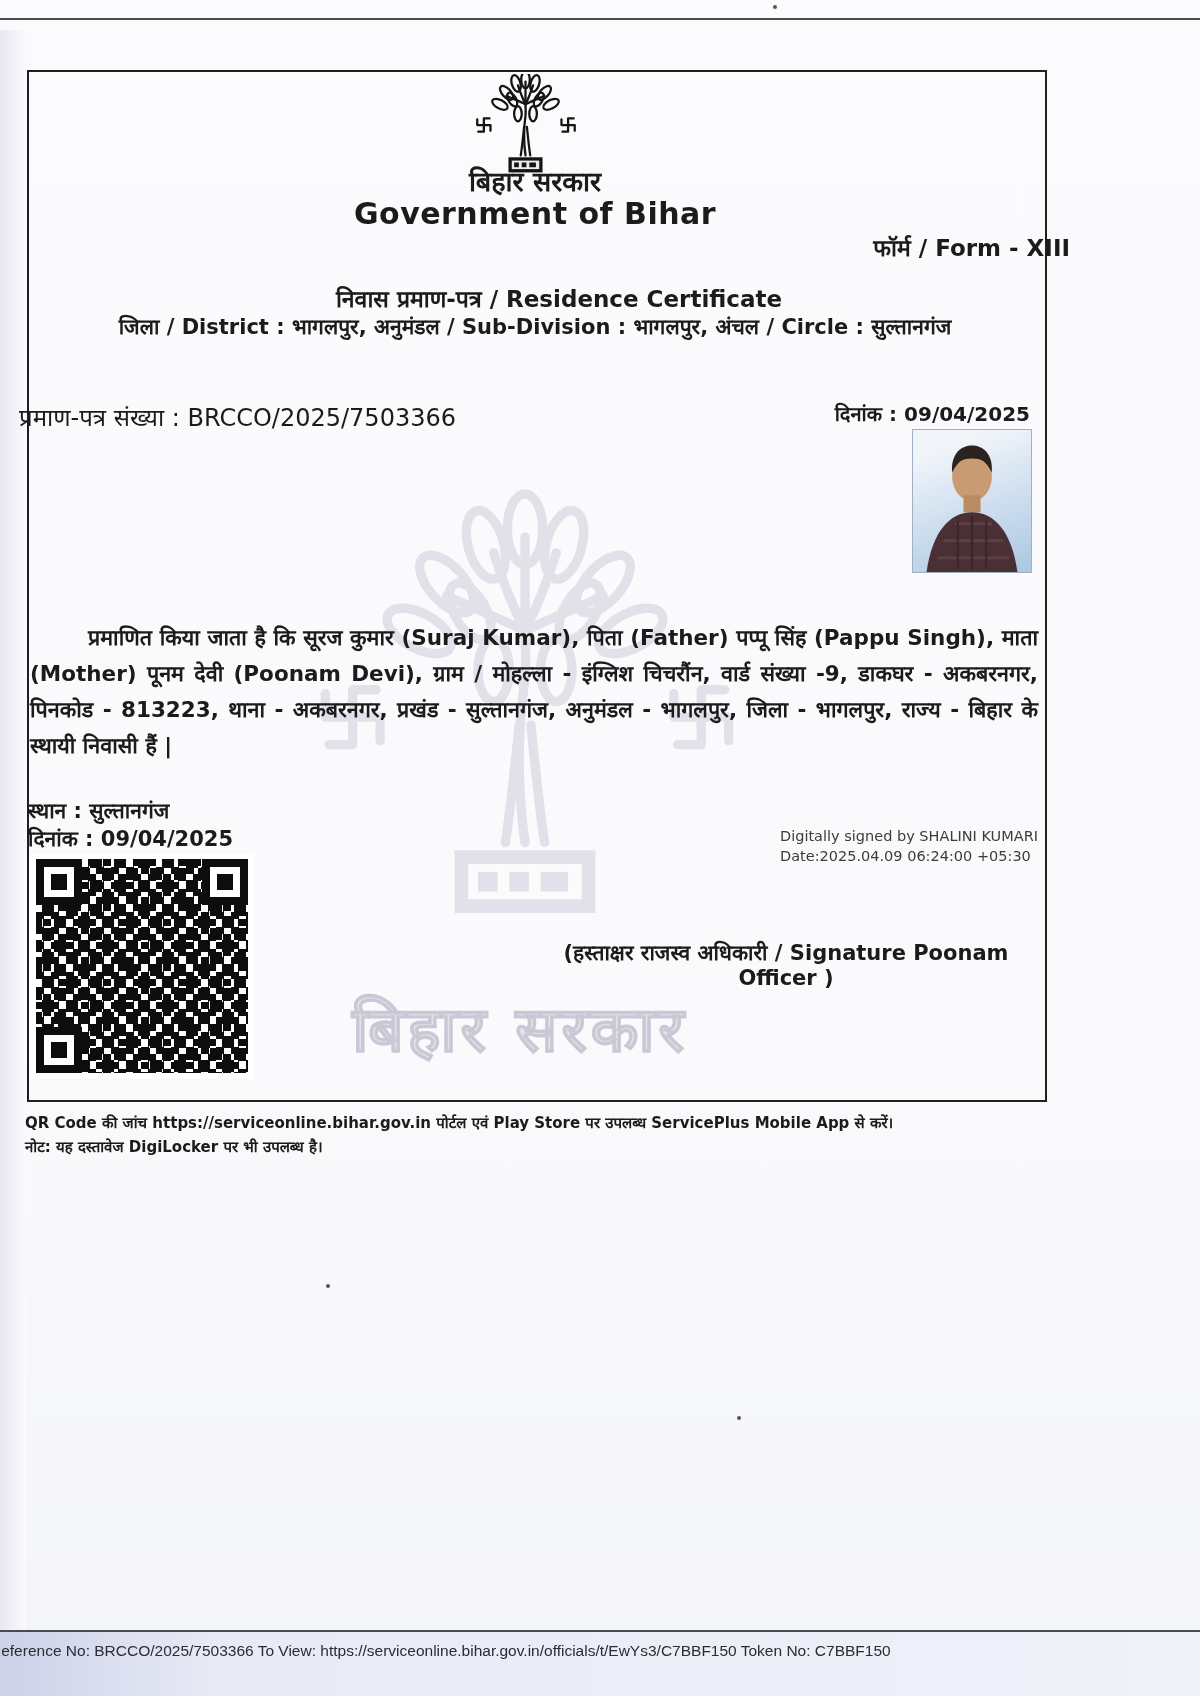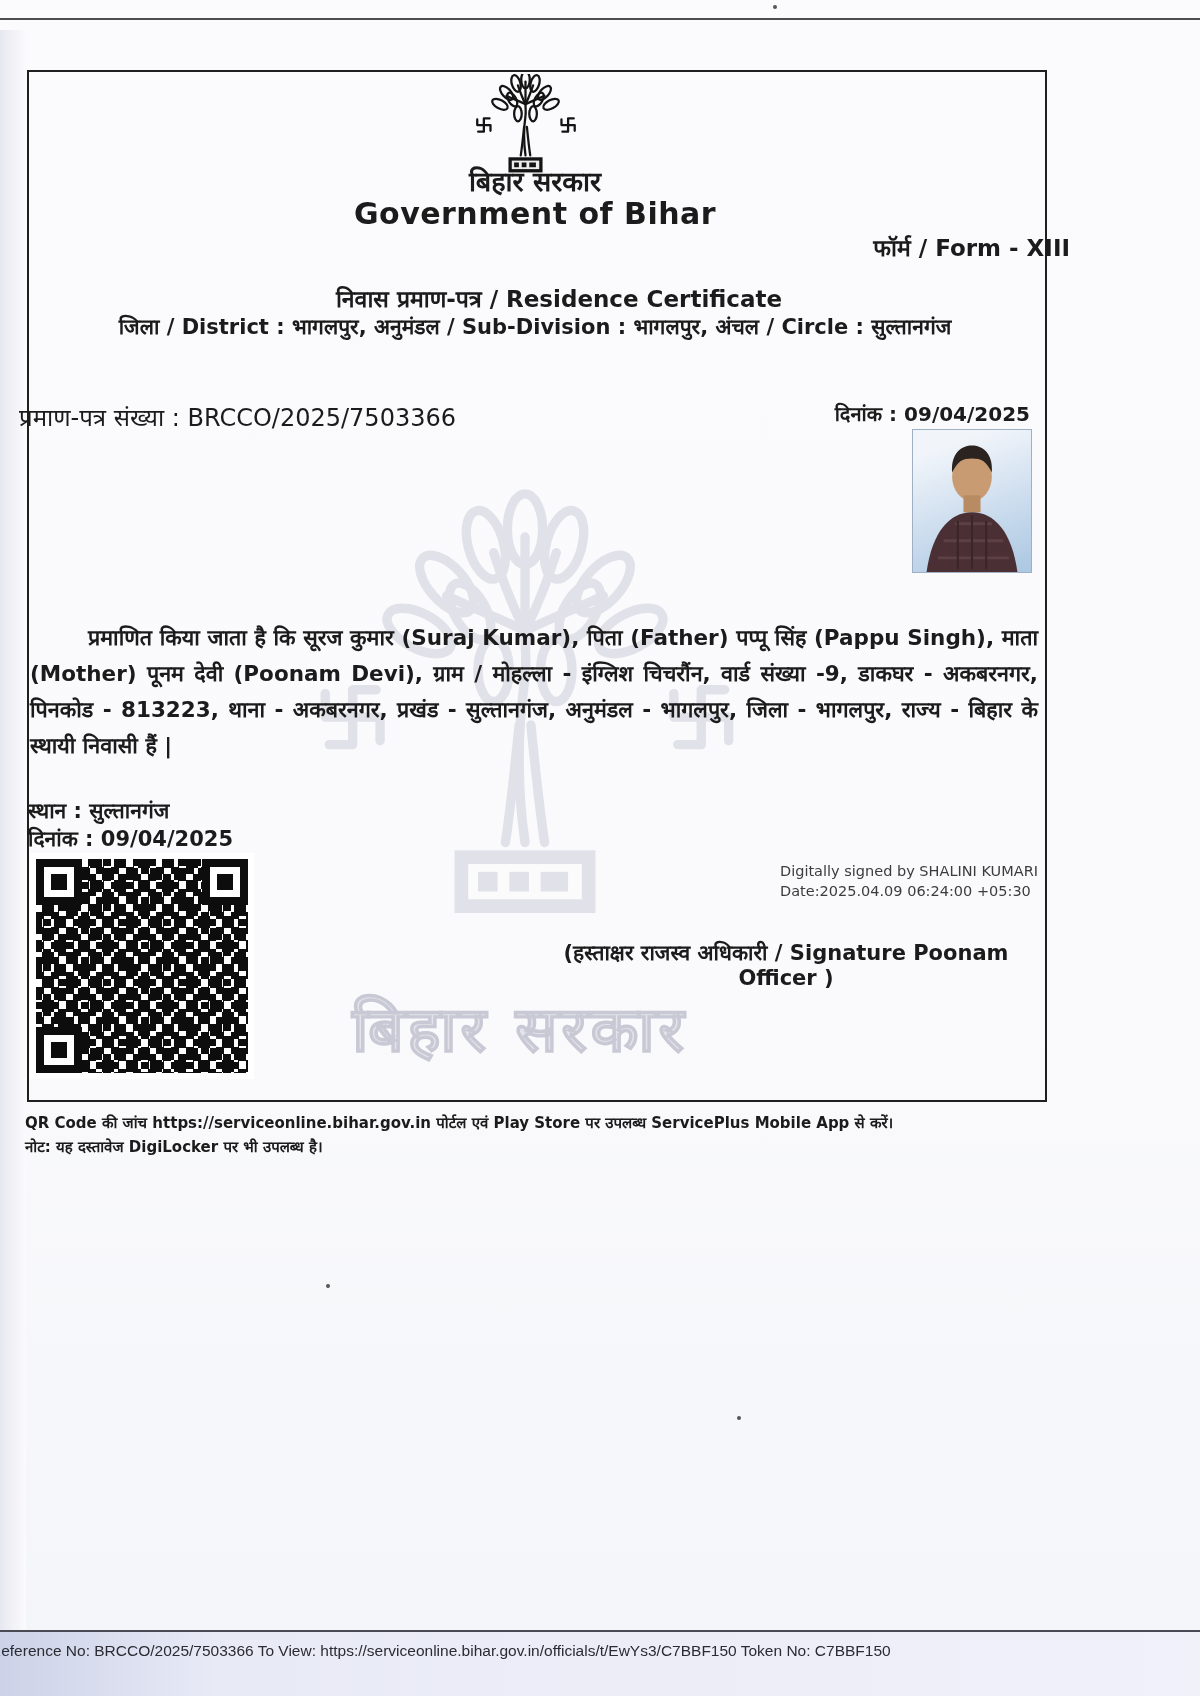--- a/index.html
+++ b/index.html
@@ -41,21 +41,21 @@
   .photo svg{width:100%;height:100%;display:block;}
 
   
   .bodytext{position:absolute;left:30px;top:620px;width:1008px;font-size:21.5px;
     font-weight:bold;line-height:36px;text-align:justify;text-indent:58px;z-index:2;}
 
   .place{position:absolute;left:28px;top:796px;font-size:21px;font-weight:bold;z-index:2;text-align:right;}
   .pdate{position:absolute;left:28px;top:824px;font-size:21px;font-weight:bold;z-index:2;}
 
   
-  .dsig{position:absolute;left:780px;top:826px;font-size:14.5px;line-height:20px;color:#3c3c3c;z-index:2;margin-top:35px;}
+  .dsig{position:absolute;left:780px;top:826px;font-size:14.5px;line-height:20px;color:#3c3c3c;z-index:2;}
   .officer{position:absolute;left:545px;top:938px;width:482px;text-align:center;
     font-size:21px;font-weight:bold;z-index:2;}
 
   
   .qr{position:absolute;left:30px;top:853px;width:224px;height:226px;background:#fff;
     border:6px solid #fff;box-sizing:border-box;z-index:2;}
   .qr-noise{position:absolute;inset:0;background-color:#fff;
     background-image:
       repeating-conic-gradient(#0d0d0d 0% 25%, transparent 0% 50%),
       repeating-conic-gradient(#0d0d0d 0% 25%, transparent 0% 50%);

